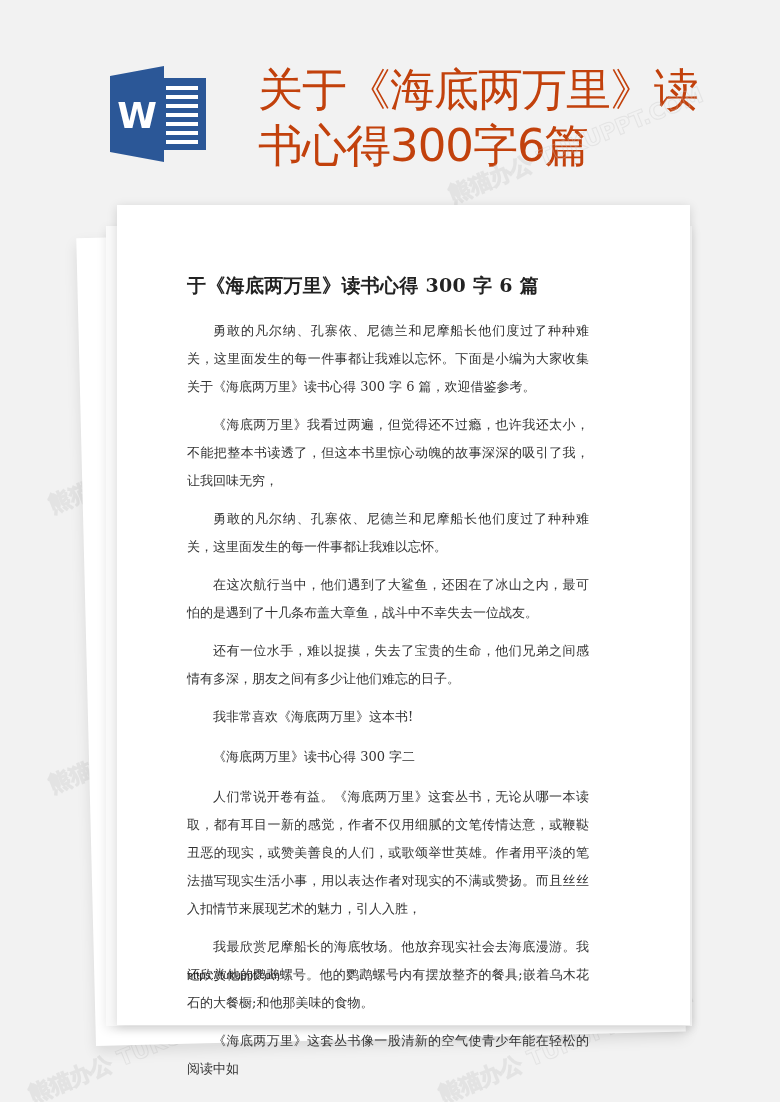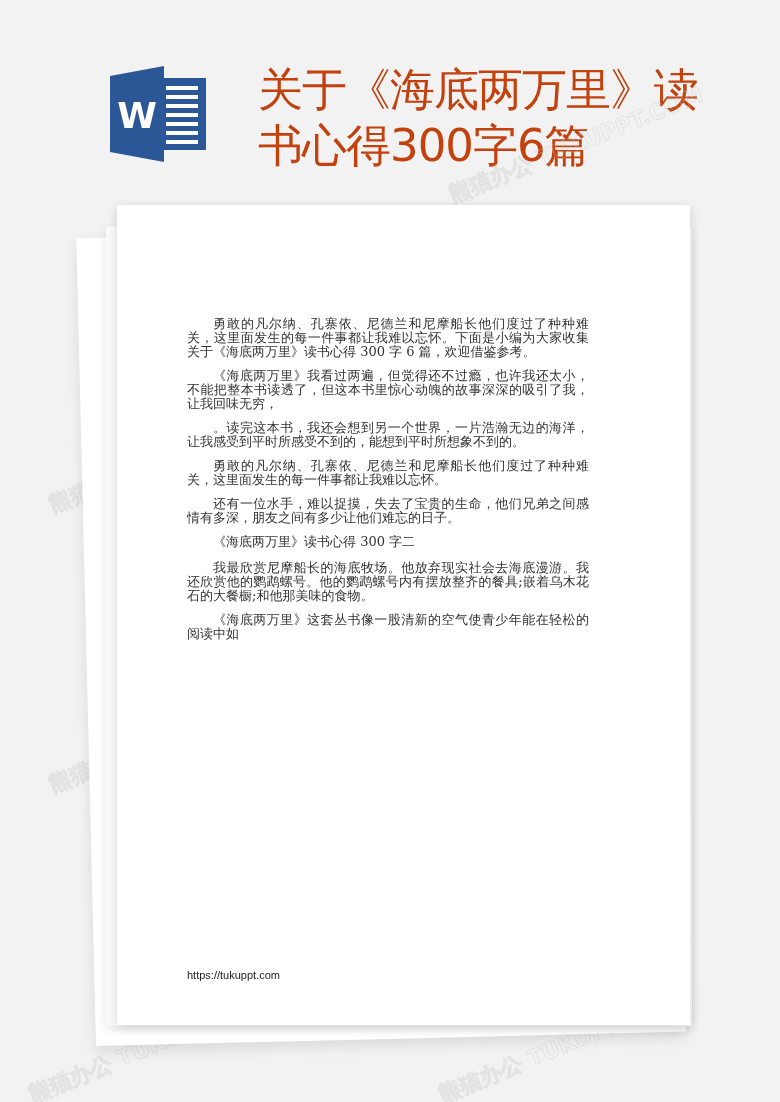--- a/index.html
+++ b/index.html
@@ -28,21 +28,21 @@
     position:absolute; left:117px; top:205px; width:573px; height:820px;
     background:#fff; box-shadow:0 2px 10px rgba(0,0,0,0.14);
   }
   .page-heading {
     position:absolute; left:70px; top:68px; margin:0;
     font-size:19px; font-weight:bold; color:#222; font-family:"DejaVu Serif", serif;
     letter-spacing:0.3px;
   }
   .body-text { position:absolute; left:70px; top:112px; width:418px; }
   .para {
-    margin:0 16px 10px 0; font-size:13px; line-height:14px; color:#333;
+    margin:0 16px 10px 0; font-size:13px; line-height:28px; color:#333;
     text-indent:26px; text-align:justify;
   }
   .para.sub { margin-bottom:12px; }
   .footer-url {
     position:absolute; left:70px; top:764px;
     font-family:"Liberation Sans", sans-serif; font-size:11px; color:#222;
   }
   .watermark {
     position:absolute; font-family:"DejaVu Sans", sans-serif; font-size:22px; font-weight:bold;
     color:rgba(255,255,255,0.0); -webkit-text-stroke:1px rgba(200,200,200,0.35);
@@ -73,24 +73,27 @@
 <div class="watermark" style="left:40px;top:440px;">熊猫办公 TUKUPPT.COM</div>
 <div class="watermark" style="left:40px;top:720px;">熊猫办公 TUKUPPT.COM</div>
 <div class="watermark" style="left:20px;top:1030px;">熊猫办公 TUKUPPT.COM</div>
 <div class="watermark" style="left:430px;top:1030px;">熊猫办公 TUKUPPT.COM</div>
 <div class="watermark" style="left:440px;top:130px;">熊猫办公 TUKUPPT.COM</div>
 
 <div class="page-back2"></div>
 <div class="page-back1"></div>
 
 <div class="page">
+  <h2 class="page-heading">于《海底两万里》读书心得 300 字 6 篇</h2>
   <div class="body-text">
     <p class="para">勇敢的凡尔纳、孔寨依、尼德兰和尼摩船长他们度过了种种难关，这里面发生的每一件事都让我难以忘怀。下面是小编为大家收集关于《海底两万里》读书心得 300 字 6 篇，欢迎借鉴参考。</p>
     <p class="para">《海底两万里》我看过两遍，但觉得还不过瘾，也许我还太小，不能把整本书读透了，但这本书里惊心动魄的故事深深的吸引了我，让我回味无穷，</p>
-    <p class="para">。读完这本书，我还会想到另一个世界，一片浩瀚无边的海洋，让我感受到平时所感受不到的，能想到平时所想象不到的。</p>
     <p class="para">勇敢的凡尔纳、孔寨依、尼德兰和尼摩船长他们度过了种种难关，这里面发生的每一件事都让我难以忘怀。</p>
+    <p class="para">在这次航行当中，他们遇到了大鲨鱼，还困在了冰山之内，最可怕的是遇到了十几条布盖大章鱼，战斗中不幸失去一位战友。</p>
     <p class="para">还有一位水手，难以捉摸，失去了宝贵的生命，他们兄弟之间感情有多深，朋友之间有多少让他们难忘的日子。</p>
+    <p class="para sub">我非常喜欢《海底两万里》这本书!</p>
     <p class="para sub">《海底两万里》读书心得 300 字二</p>
+    <p class="para">人们常说开卷有益。《海底两万里》这套丛书，无论从哪一本读取，都有耳目一新的感觉，作者不仅用细腻的文笔传情达意，或鞭鞑丑恶的现实，或赞美善良的人们，或歌颂举世英雄。作者用平淡的笔法描写现实生活小事，用以表达作者对现实的不满或赞扬。而且丝丝入扣情节来展现艺术的魅力，引人入胜，</p>
     <p class="para">我最欣赏尼摩船长的海底牧场。他放弃现实社会去海底漫游。我还欣赏他的鹦鹉螺号。他的鹦鹉螺号内有摆放整齐的餐具;嵌着乌木花石的大餐橱;和他那美味的食物。</p>
     <p class="para">《海底两万里》这套丛书像一股清新的空气使青少年能在轻松的阅读中如</p>
   </div>
   <div class="footer-url">https://tukuppt.com</div>
 </div>
 
 </body></html>

